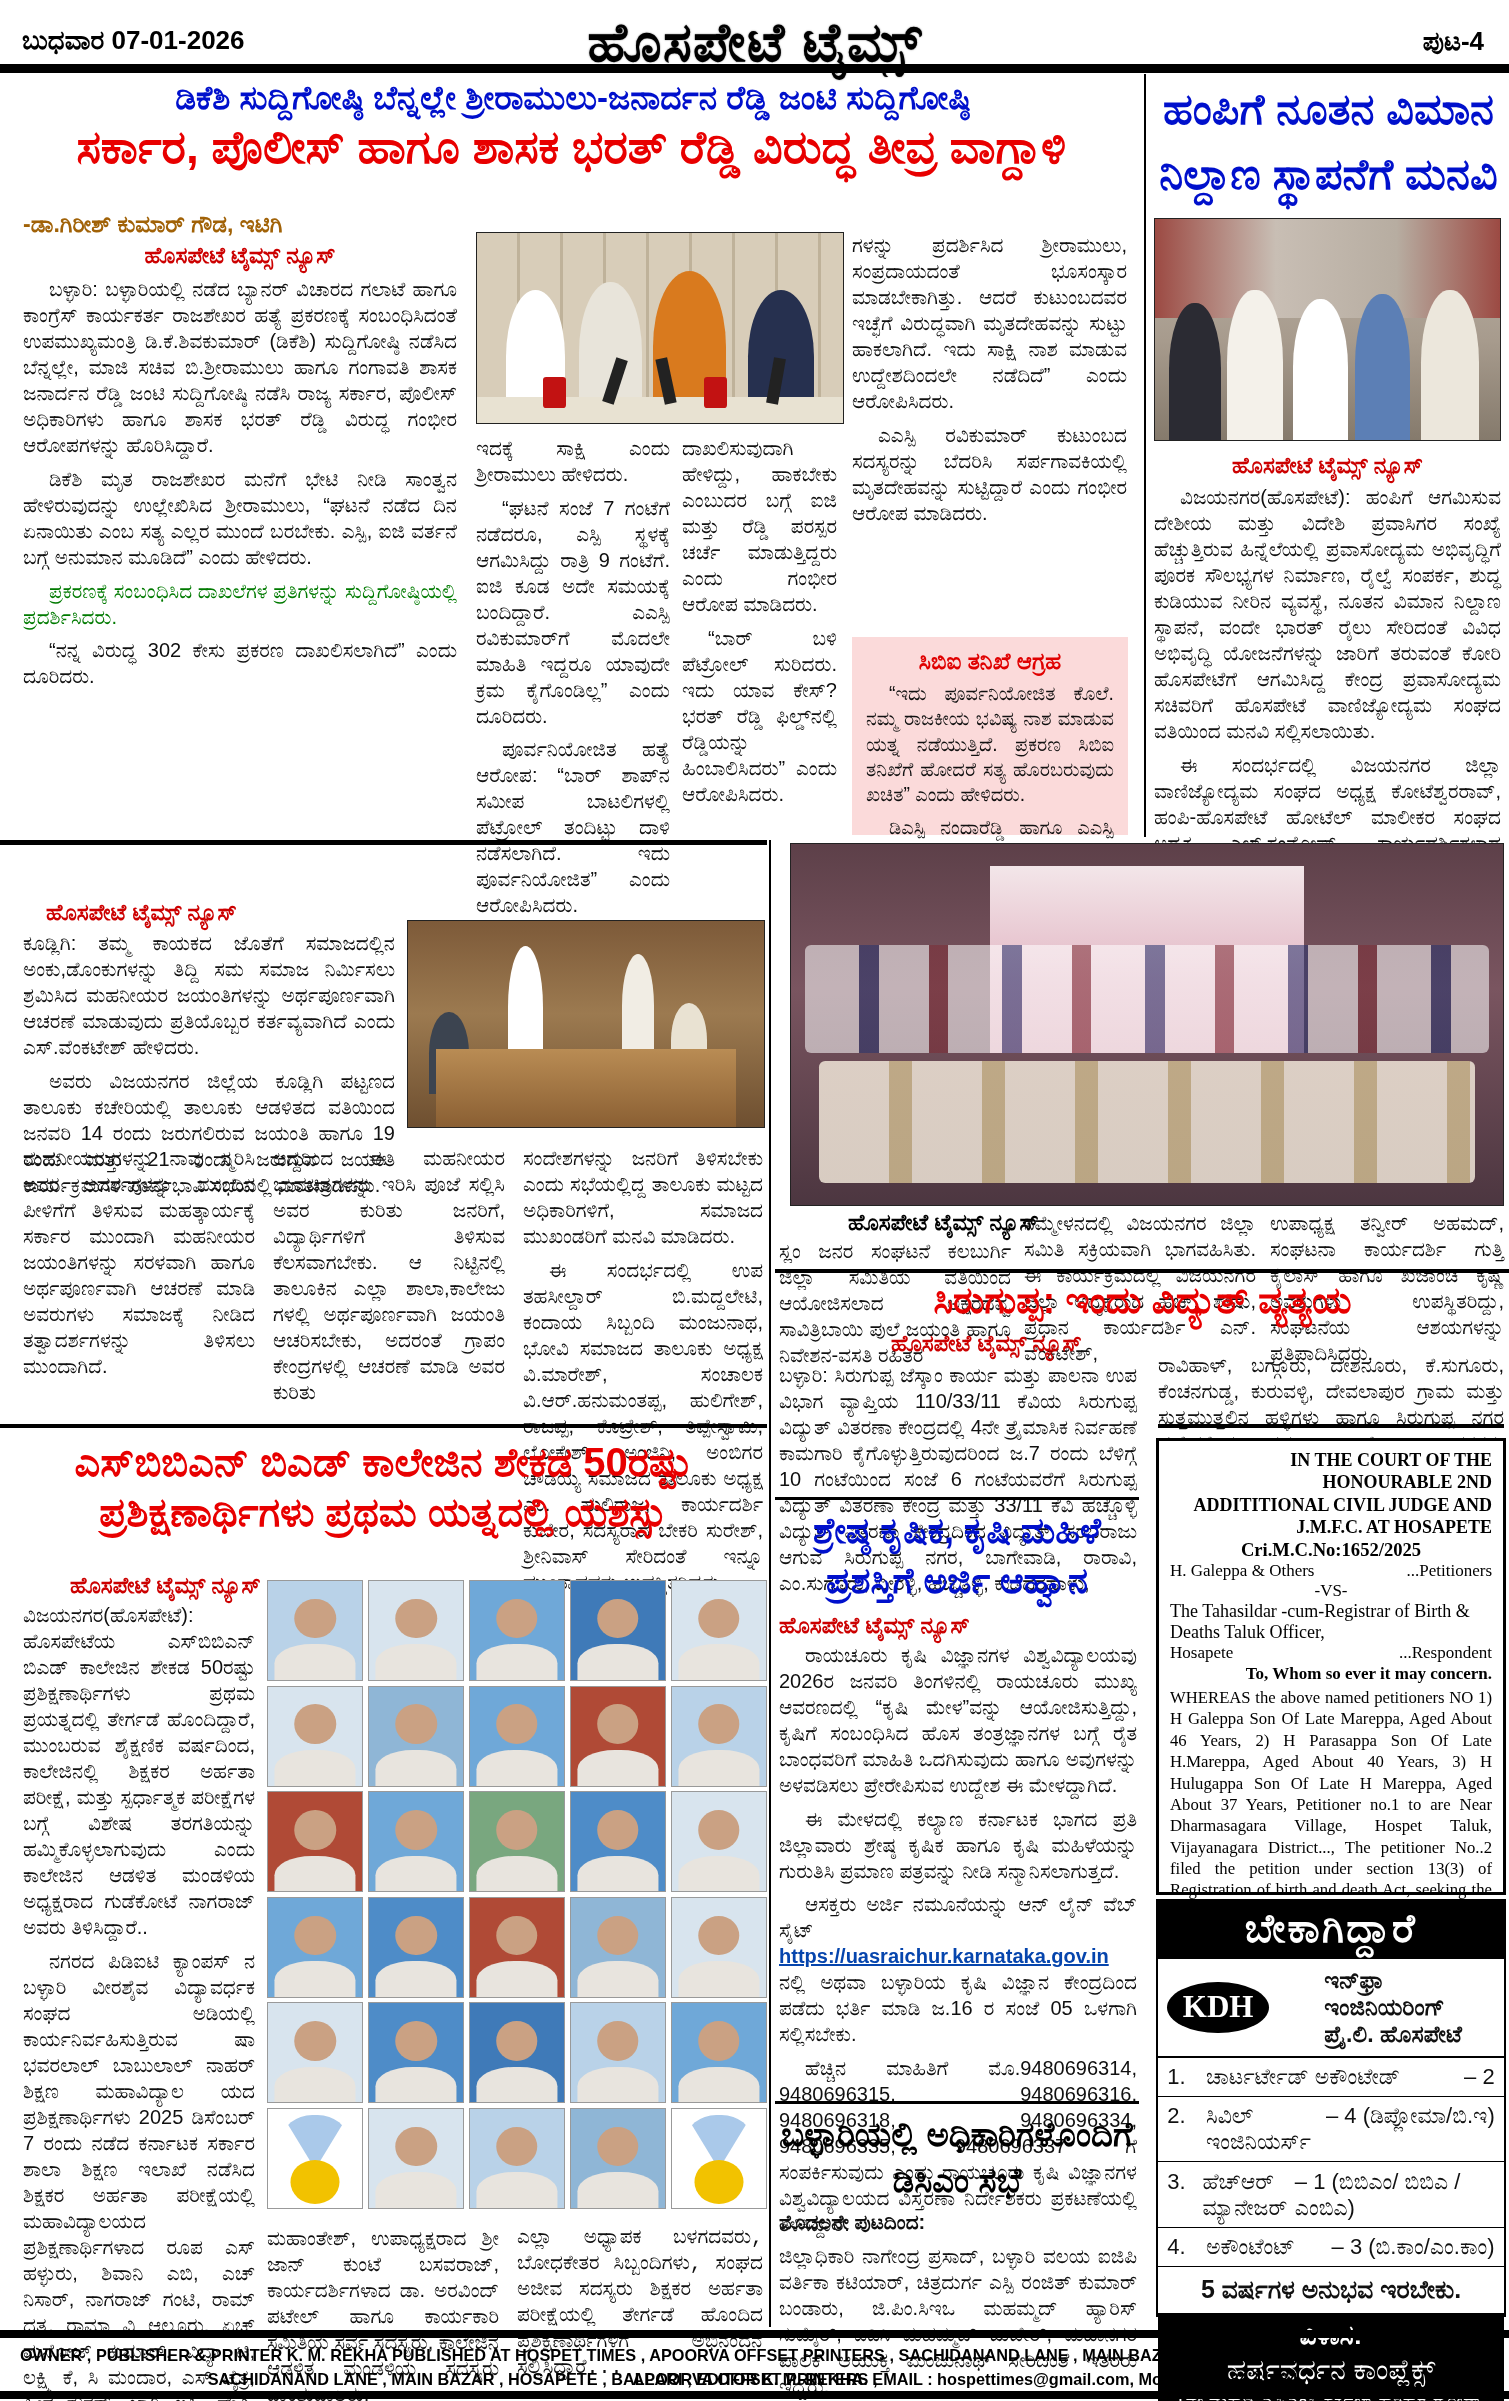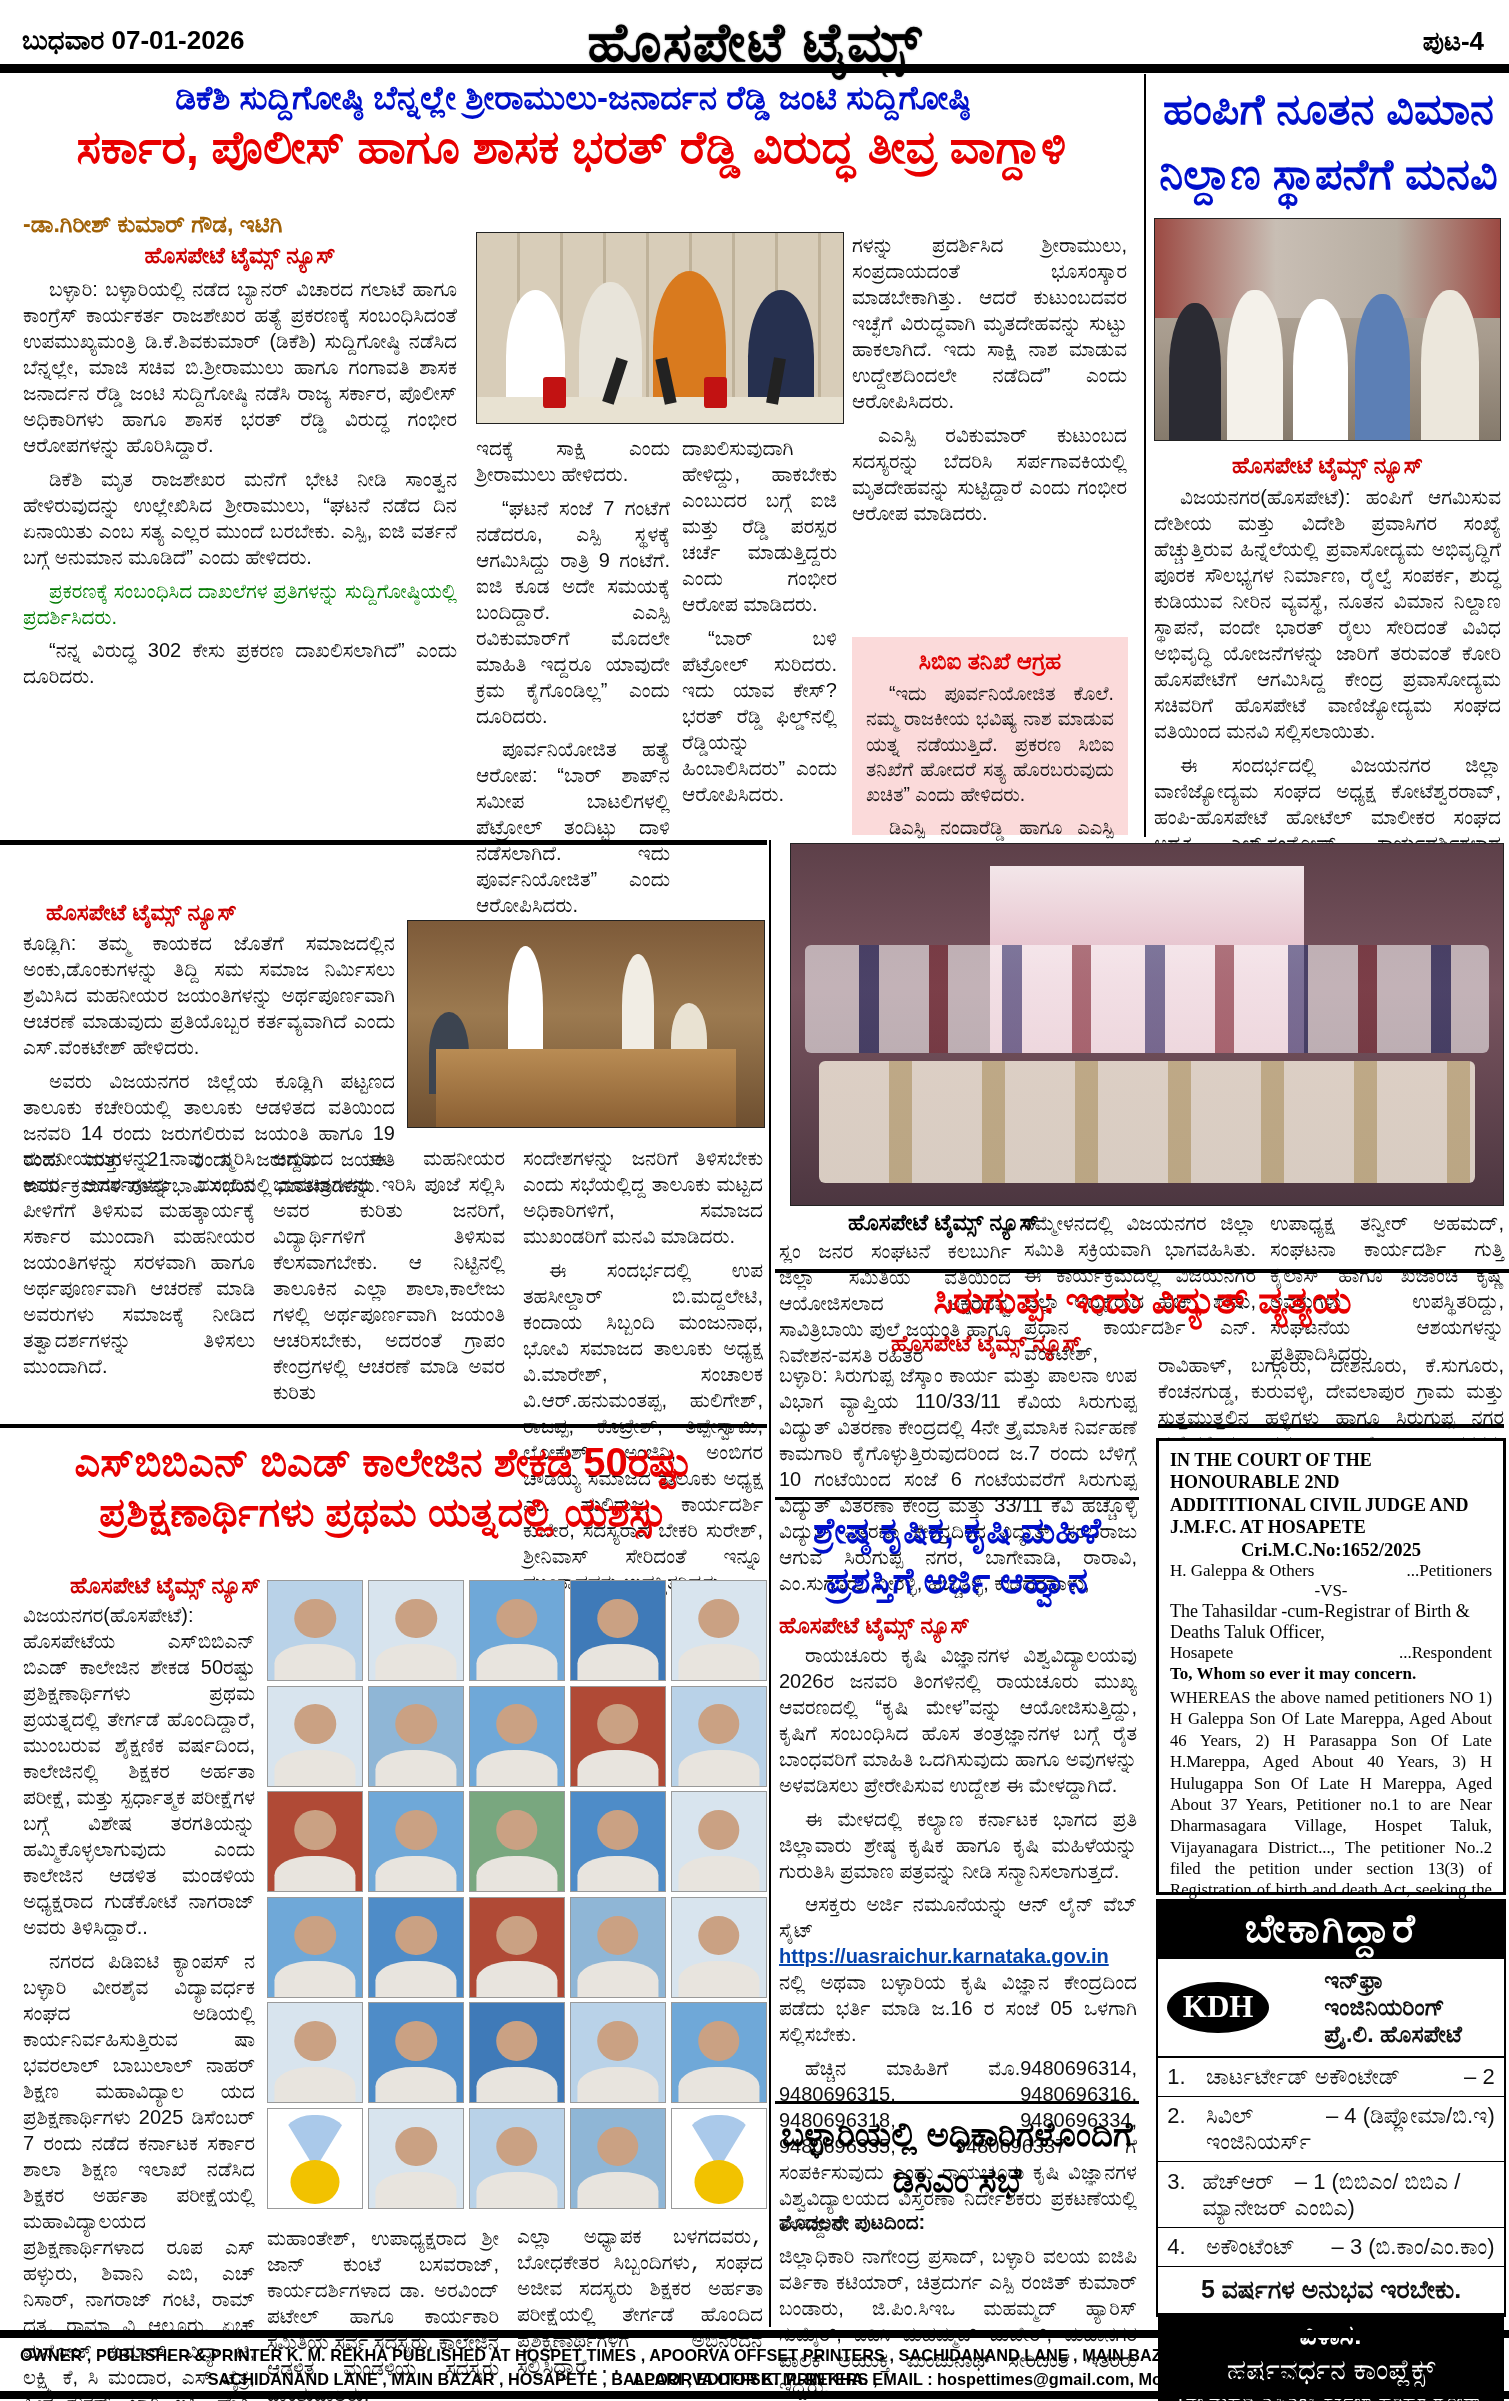--- a/index.html
+++ b/index.html
@@ -65,21 +65,21 @@
   .bg4{background:#d8e4ee;} .bg5{background:#8fb6d6;} .bg6{background:#b04a36;}
   .bg7{background:#3f7ab8;} .bg8{background:#79a77f;}
   .medal{background:#fff;}
   .medal::before{content:"";position:absolute;left:50%;top:6%;width:70%;height:55%;
      transform:translateX(-50%);background:#aac9ea;clip-path:polygon(0 0,100% 0,50% 100%);}
   .medal::after{content:"";position:absolute;left:50%;top:52%;width:52%;height:44%;
      transform:translateX(-50%);border-radius:50%;background:#f2c200;}
   
   .notice{position:absolute;border:3.1px solid #000;padding:7.7px 11px;box-sizing:border-box;
      font-family:"Liberation Serif","DejaVu Serif",serif;color:#000;background:#fff;}
-  .notice .nh{font-weight:bold;text-align:left;font-size:18px;line-height:1.25;}
+  .notice .nh{font-weight:bold;text-align:right;font-size:18px;line-height:1.25;}
   .notice .nsub{font-weight:bold;text-align:center;font-size:18.6px;}
   .notice .row{display:flex;justify-content:space-between;font-size:17px;}
   .notice .nb{font-size:16.7px;line-height:1.28;text-align:justify;margin-top:3.1px;}
   .notice .bold{font-weight:bold;}
   
   .kdh{position:absolute;border:2.3px solid #000;box-sizing:border-box;background:#fff;}
   .kdh-title{background:#000;color:#fff;text-align:center;font-size:40px;font-weight:900;
      padding:4.6px 0 7.7px 0;letter-spacing:2.3px;}
   .kdh-firmrow{display:flex;align-items:center;gap:12.4px;padding:7.7px 9.3px;border-bottom:2.3px solid #000;}
   .kdh-logo{background:#000;color:#fff;font-family:"Liberation Serif",serif;font-weight:bold;

